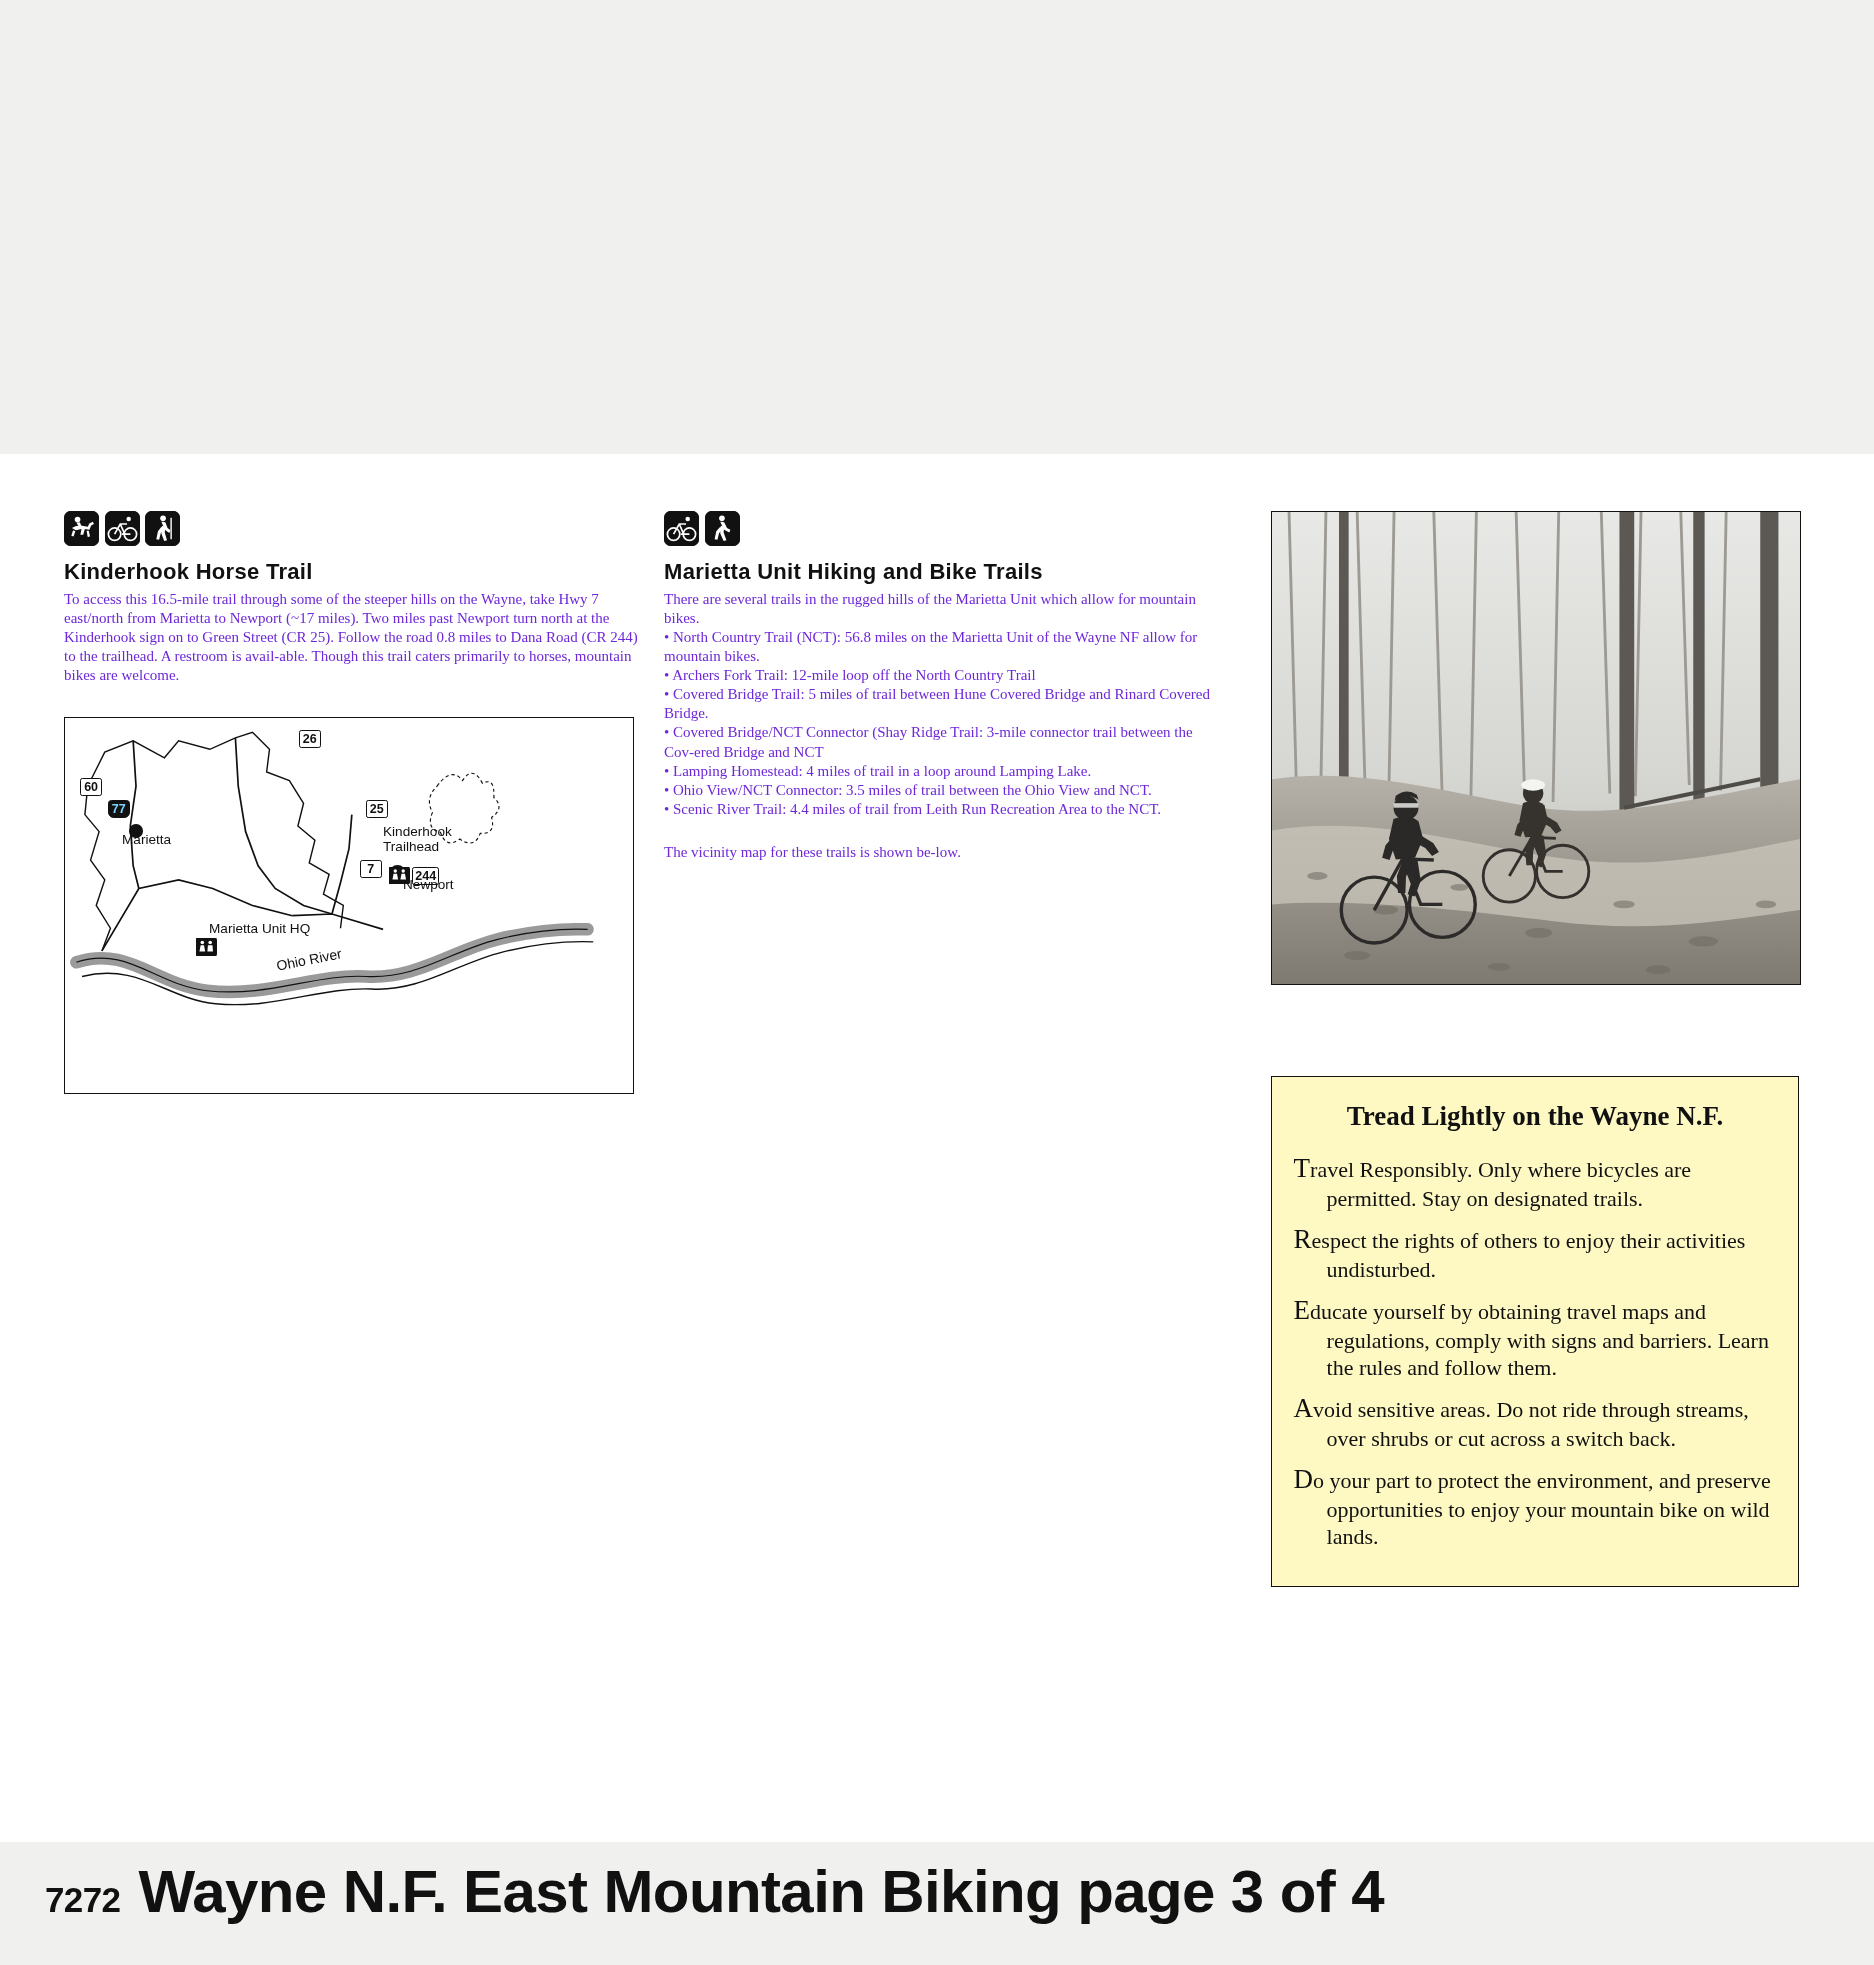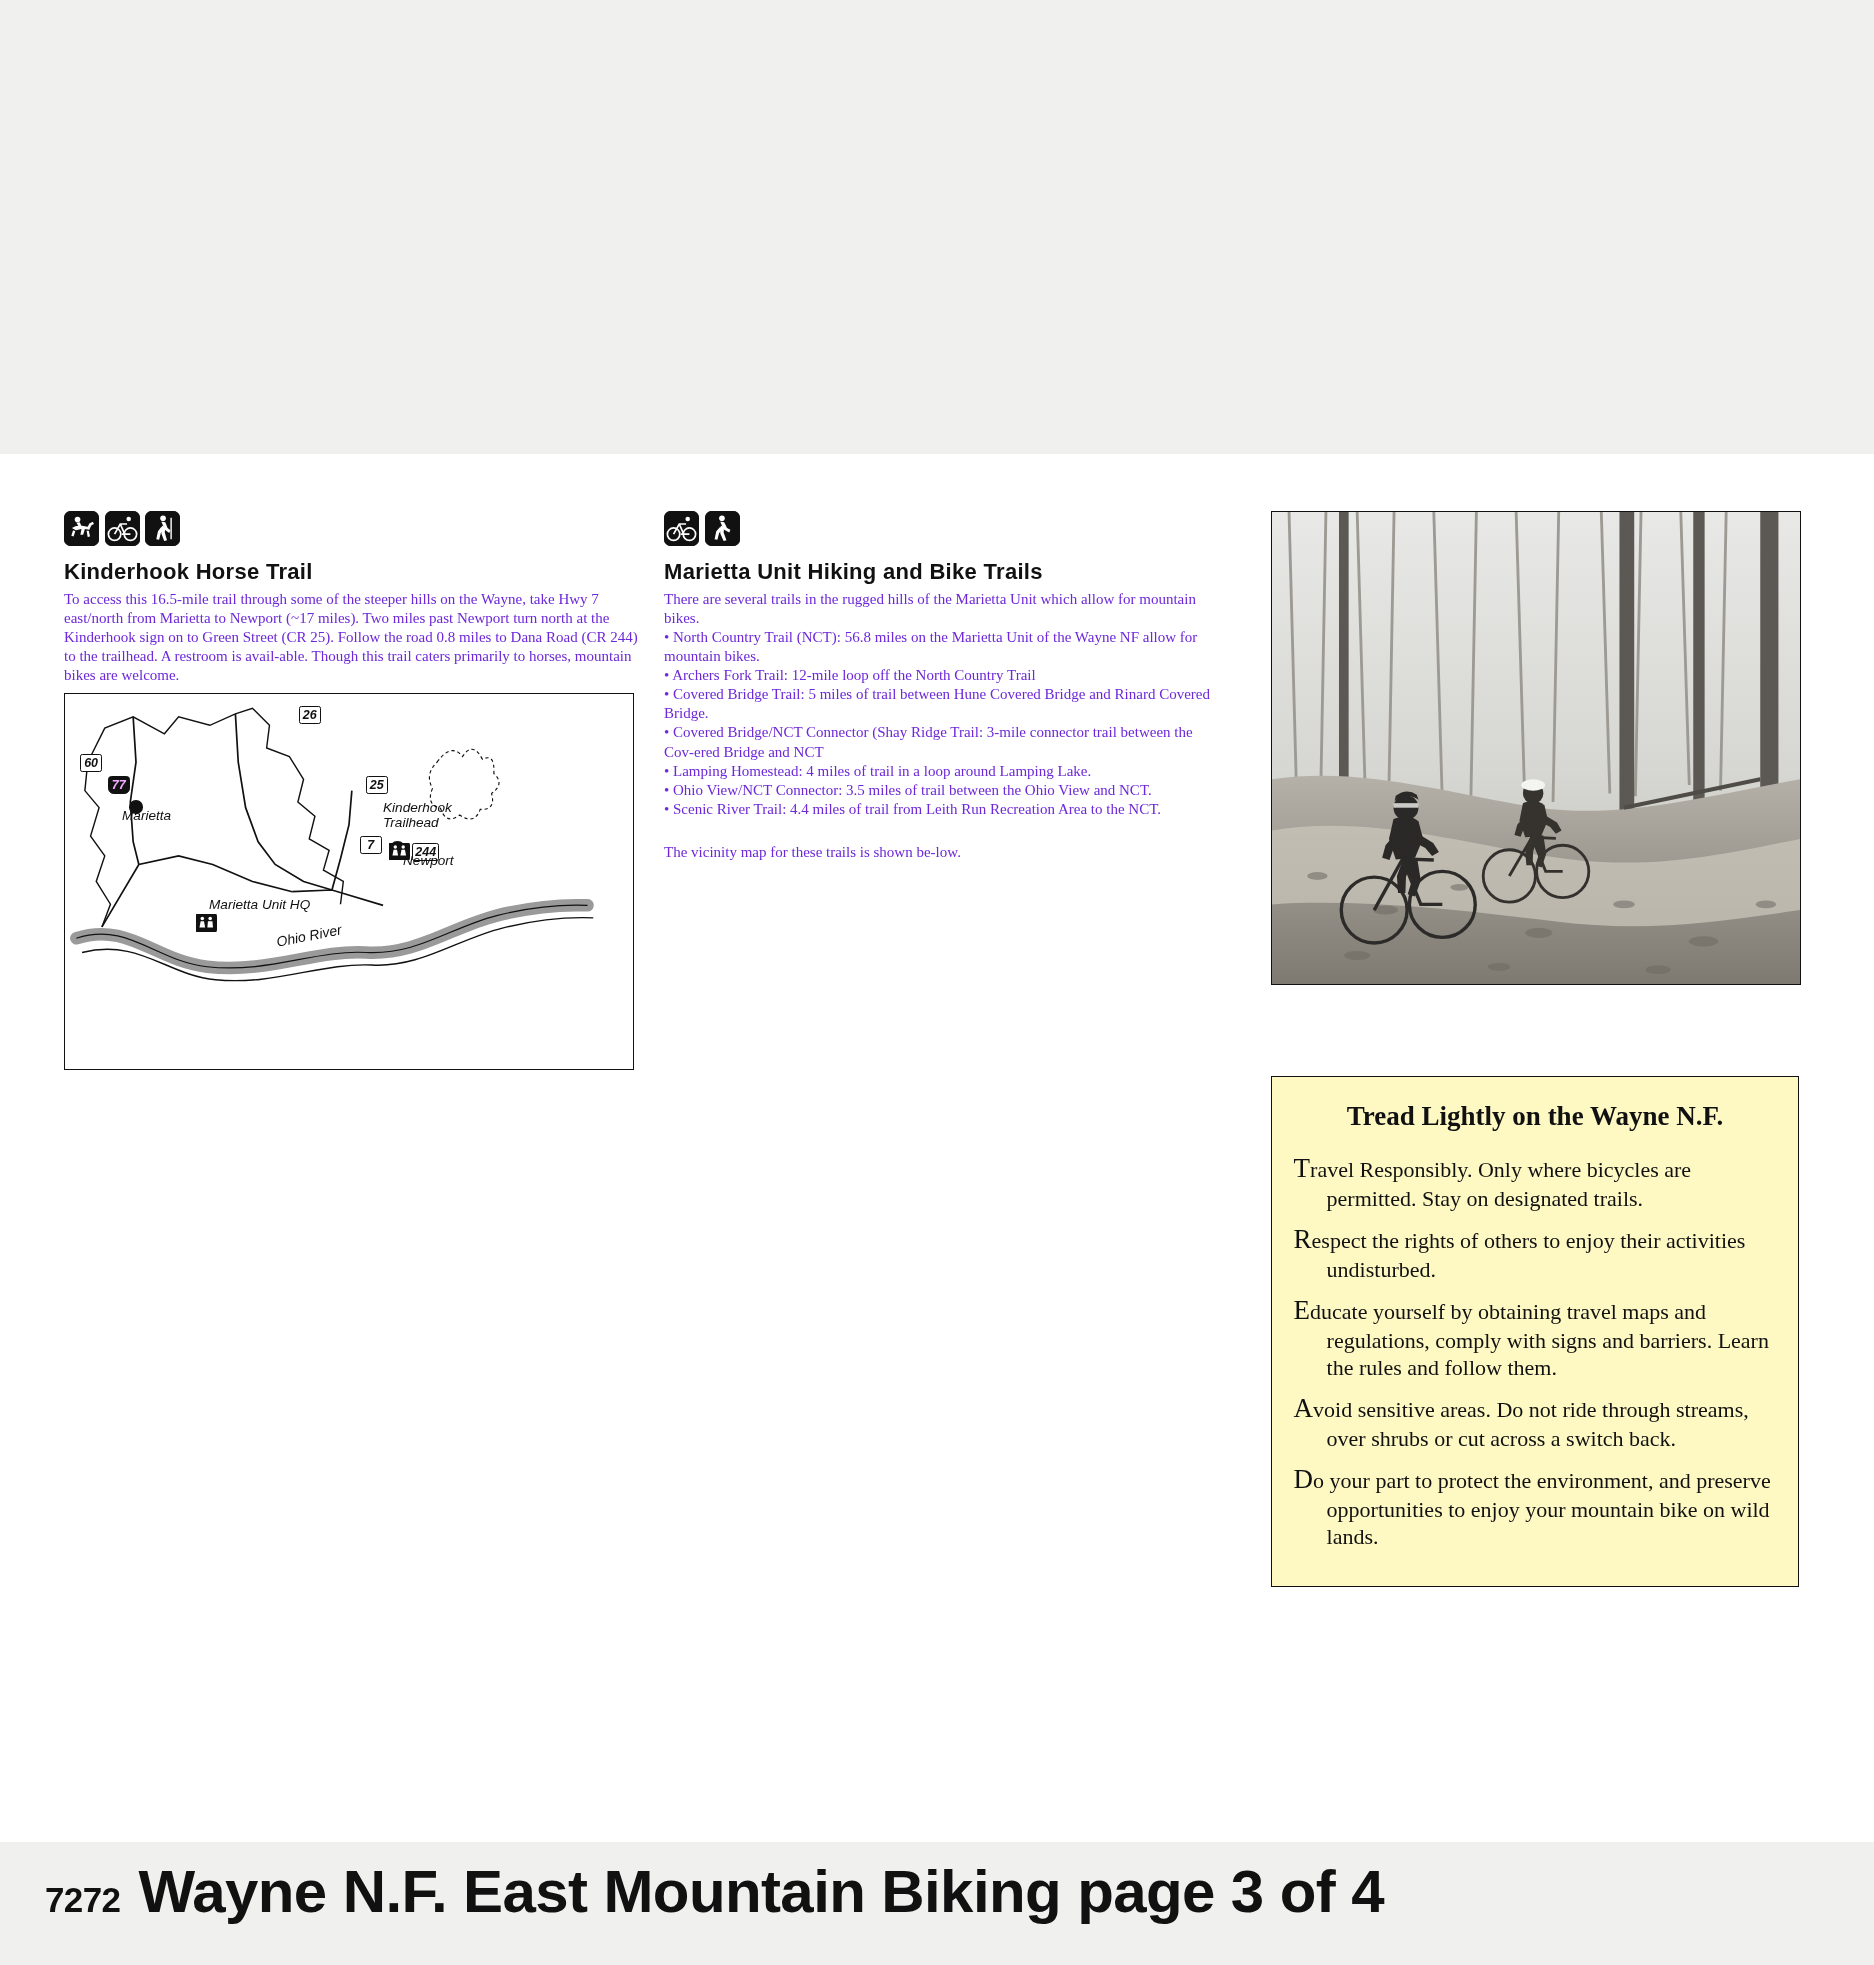--- a/index.html
+++ b/index.html
@@ -103,27 +103,26 @@
     color: #6d28d9;
     margin: 0;
     text-align: left;
   }
   .bullet-line { display: block; }
   .spacer { height: 24px; }
 
   
   .map-box {
     position: relative;
-    margin-top: 8px;
+    margin-top: 32px;
     width: 568px;
     height: 375px;
     border: 1.7px solid #111;
     background: #ffffff;
     overflow: hidden;
-    font-style: italic;
   }
   .map-label {
     position: absolute;
     font-family: "Liberation Sans", sans-serif;
     font-size: 12px;
     color: #111;
     white-space: nowrap;
   }
   .shield {
     position: absolute;
@@ -136,21 +135,21 @@
     color: #111;
     text-align: center;
     line-height: 17px;
     height: 18px;
     min-width: 21.6px;
     padding: 0 2.3px;
     box-sizing: border-box;
   }
   .shield.interstate {
     background: #111;
-    color: #f0abfc;
+    color: #7dd3fc;
     border-radius: 3.4px 3.4px 5.7px 5.7px;
   }
   .dot {
     position: absolute;
     width: 13.6px; height: 13.6px;
     background: #111;
     border-radius: 50%;
   }
   .marker {
     position: absolute;

